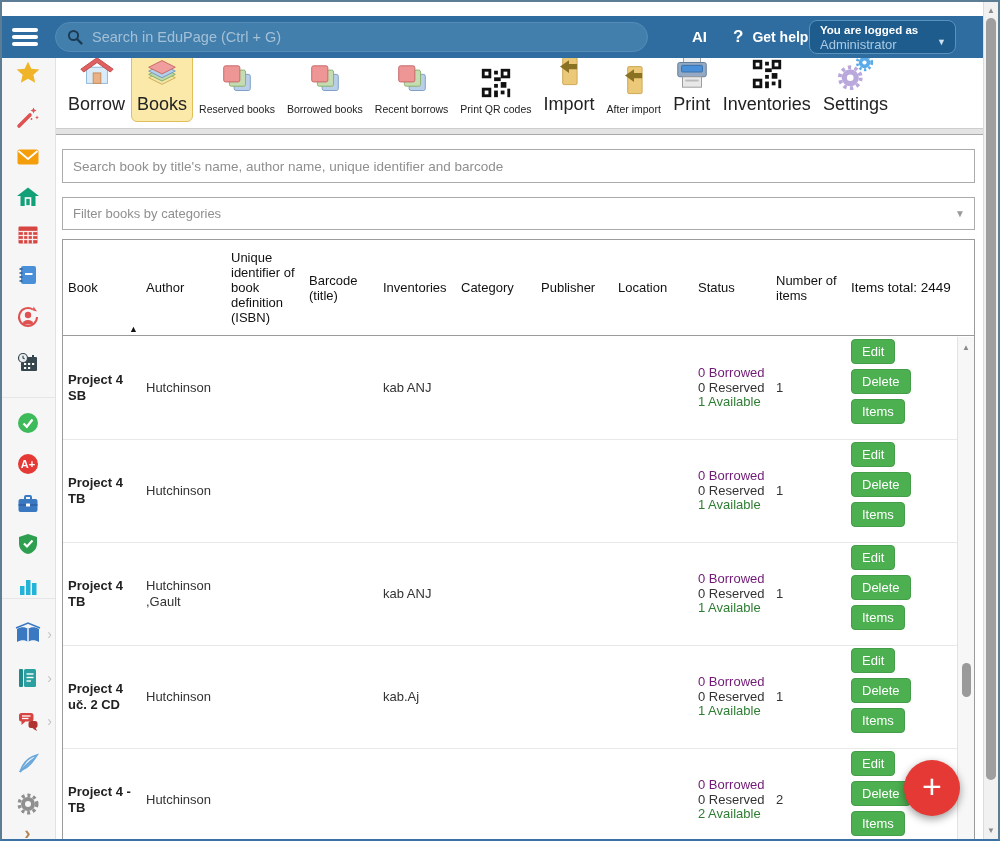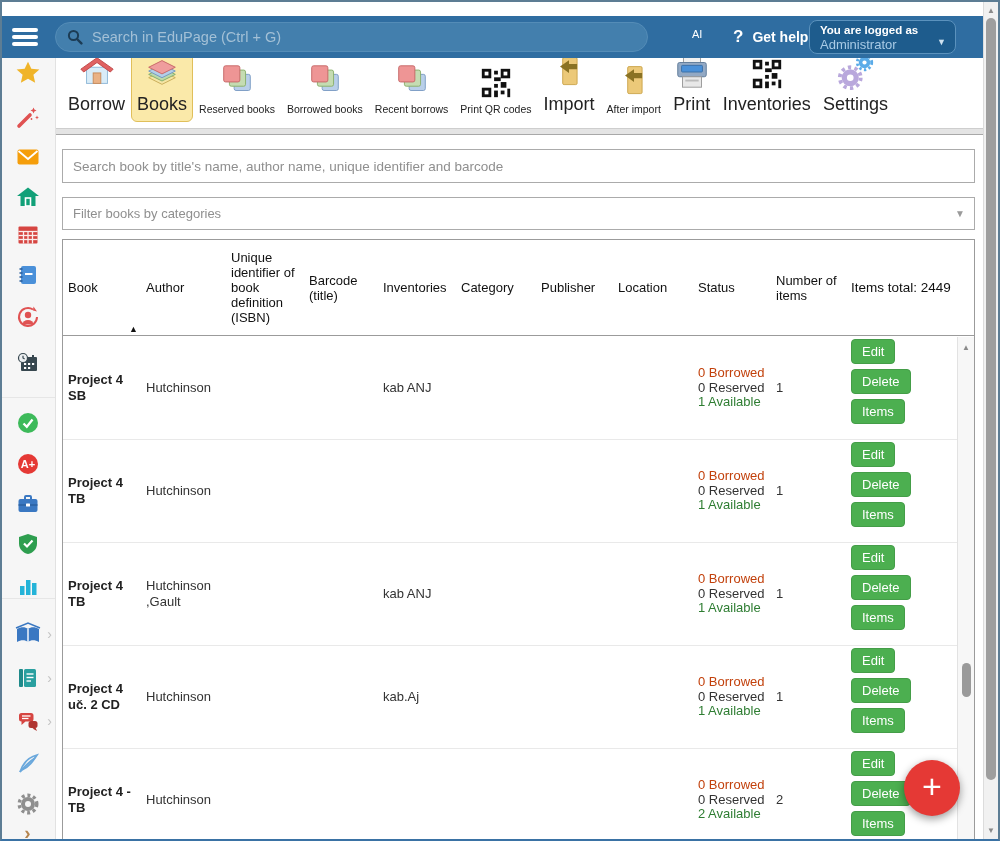--- a/index.html
+++ b/index.html
@@ -10,21 +10,21 @@
   .frame { position:absolute; inset:0; border:2px solid #5d7d94; border-bottom-color:#3a72a4; pointer-events:none; z-index:60; }
 
   
   .topbar { position:absolute; left:0; top:16px; right:17px; height:42px; background:#2f6da1; z-index:5; }
   .hamburger { position:absolute; left:12px; top:12px; width:26px; height:18px; display:flex; flex-direction:column; justify-content:space-between; cursor:pointer; }
   .hamburger span { display:block; height:3.6px; background:#fff; border-radius:2px; }
   .search-pill { position:absolute; left:55px; top:6px; width:593px; height:30px; background:#437fad; border:1px solid #548cb7; border-radius:15px; display:flex; align-items:center; }
   .search-pill .mag { margin-left:11px; display:flex; }
   .search-pill input { flex:1; background:transparent; border:none; outline:none; color:#dcebf6; font-size:14.5px; padding-left:9px; font-family:"Liberation Sans",sans-serif; }
   .search-pill input::placeholder { color:#a3c0d6; opacity:1; }
-  .tb-ai { position:absolute; left:692px; top:12px; color:#fff; font-weight:normal; font-size:11px; cursor:pointer; }
+  .tb-ai { position:absolute; left:692px; top:12px; color:#fff; font-weight:bold; font-size:15px; cursor:pointer; }
   .tb-help { position:absolute; left:733px; top:11px; color:#fff; font-weight:bold; font-size:14px; cursor:pointer; display:flex; gap:9px; align-items:center;}
   .tb-help .qm { font-size:17px; }
   .logged-box { position:absolute; right:27px; top:4px; width:147px; height:34px; background:#1e5c8d; border:1px solid #5b92bd; border-radius:8px; padding:2px 0 0 10px; cursor:pointer; }
   .logged-box .l1 { color:#fff; font-weight:bold; font-size:11.5px; line-height:14px; }
   .logged-box .l2 { color:#a9cbe6; font-size:13px; line-height:15px; }
   .logged-box .caret { position:absolute; right:9px; top:16px; color:#cfe2f0; font-size:9px; }
 
   
   .pagebar { position:absolute; top:2px; right:2px; bottom:2px; width:15px; background:#f1f1f1; border-left:1px solid #dcdcdc; z-index:50; }
   .pagebar .arrow { position:absolute; left:0; width:100%; text-align:center; color:#8a8a8a; font-size:8px; }
@@ -62,21 +62,21 @@
   .thead { height:96px; align-items:center; border-bottom:1px solid #9b9b9b; }
   .hcell { font-size:13px; color:#111; padding-left:5px; line-height:15px; cursor:pointer; }
   .hcell.book { position:relative; }
   .sort-arrow { position:absolute; right:3px; top:42px; font-size:9px; color:#111; }
   .hcell.total { font-size:13.5px; }
   .tbody { position:absolute; left:0; top:97px; right:0; bottom:0; }
   .trow { height:103px; align-items:center; border-bottom:1px solid #e9e9e9; background:#fff; }
   .cell { font-size:13px; color:#333; padding-left:5px; line-height:16px; word-wrap:break-word; }
   .cell.book { font-weight:bold; color:#222; }
   .cell.status div { font-size:13px; line-height:14.5px; }
-  .st-borrowed { color:#c2410c; }
+  .st-borrowed { color:#701a75; }
   .st-reserved { color:#333; }
   .st-available { color:#2e7d32; }
   .cell.actions { align-self:stretch; display:flex; flex-direction:column; align-items:flex-start; gap:5px; padding-top:2px; }
   .act-btn { background:#4caf50; color:#fff; border:1px solid #449d48; border-radius:4px; font-size:13px; padding:4px 10px; cursor:pointer; font-family:"Liberation Sans",sans-serif; }
 
   
   .tscroll { position:absolute; right:0; top:97px; bottom:0; width:17px; background:#f7f7f7; border-left:1px solid #e2e2e2; }
   .tscroll .arrow { position:absolute; top:6px; left:0; width:100%; text-align:center; color:#8a8a8a; font-size:8px; }
   .tscroll .thumb { position:absolute; left:4px; top:326px; width:9px; height:34px; background:#9a9a9a; border-radius:5px; }
 

